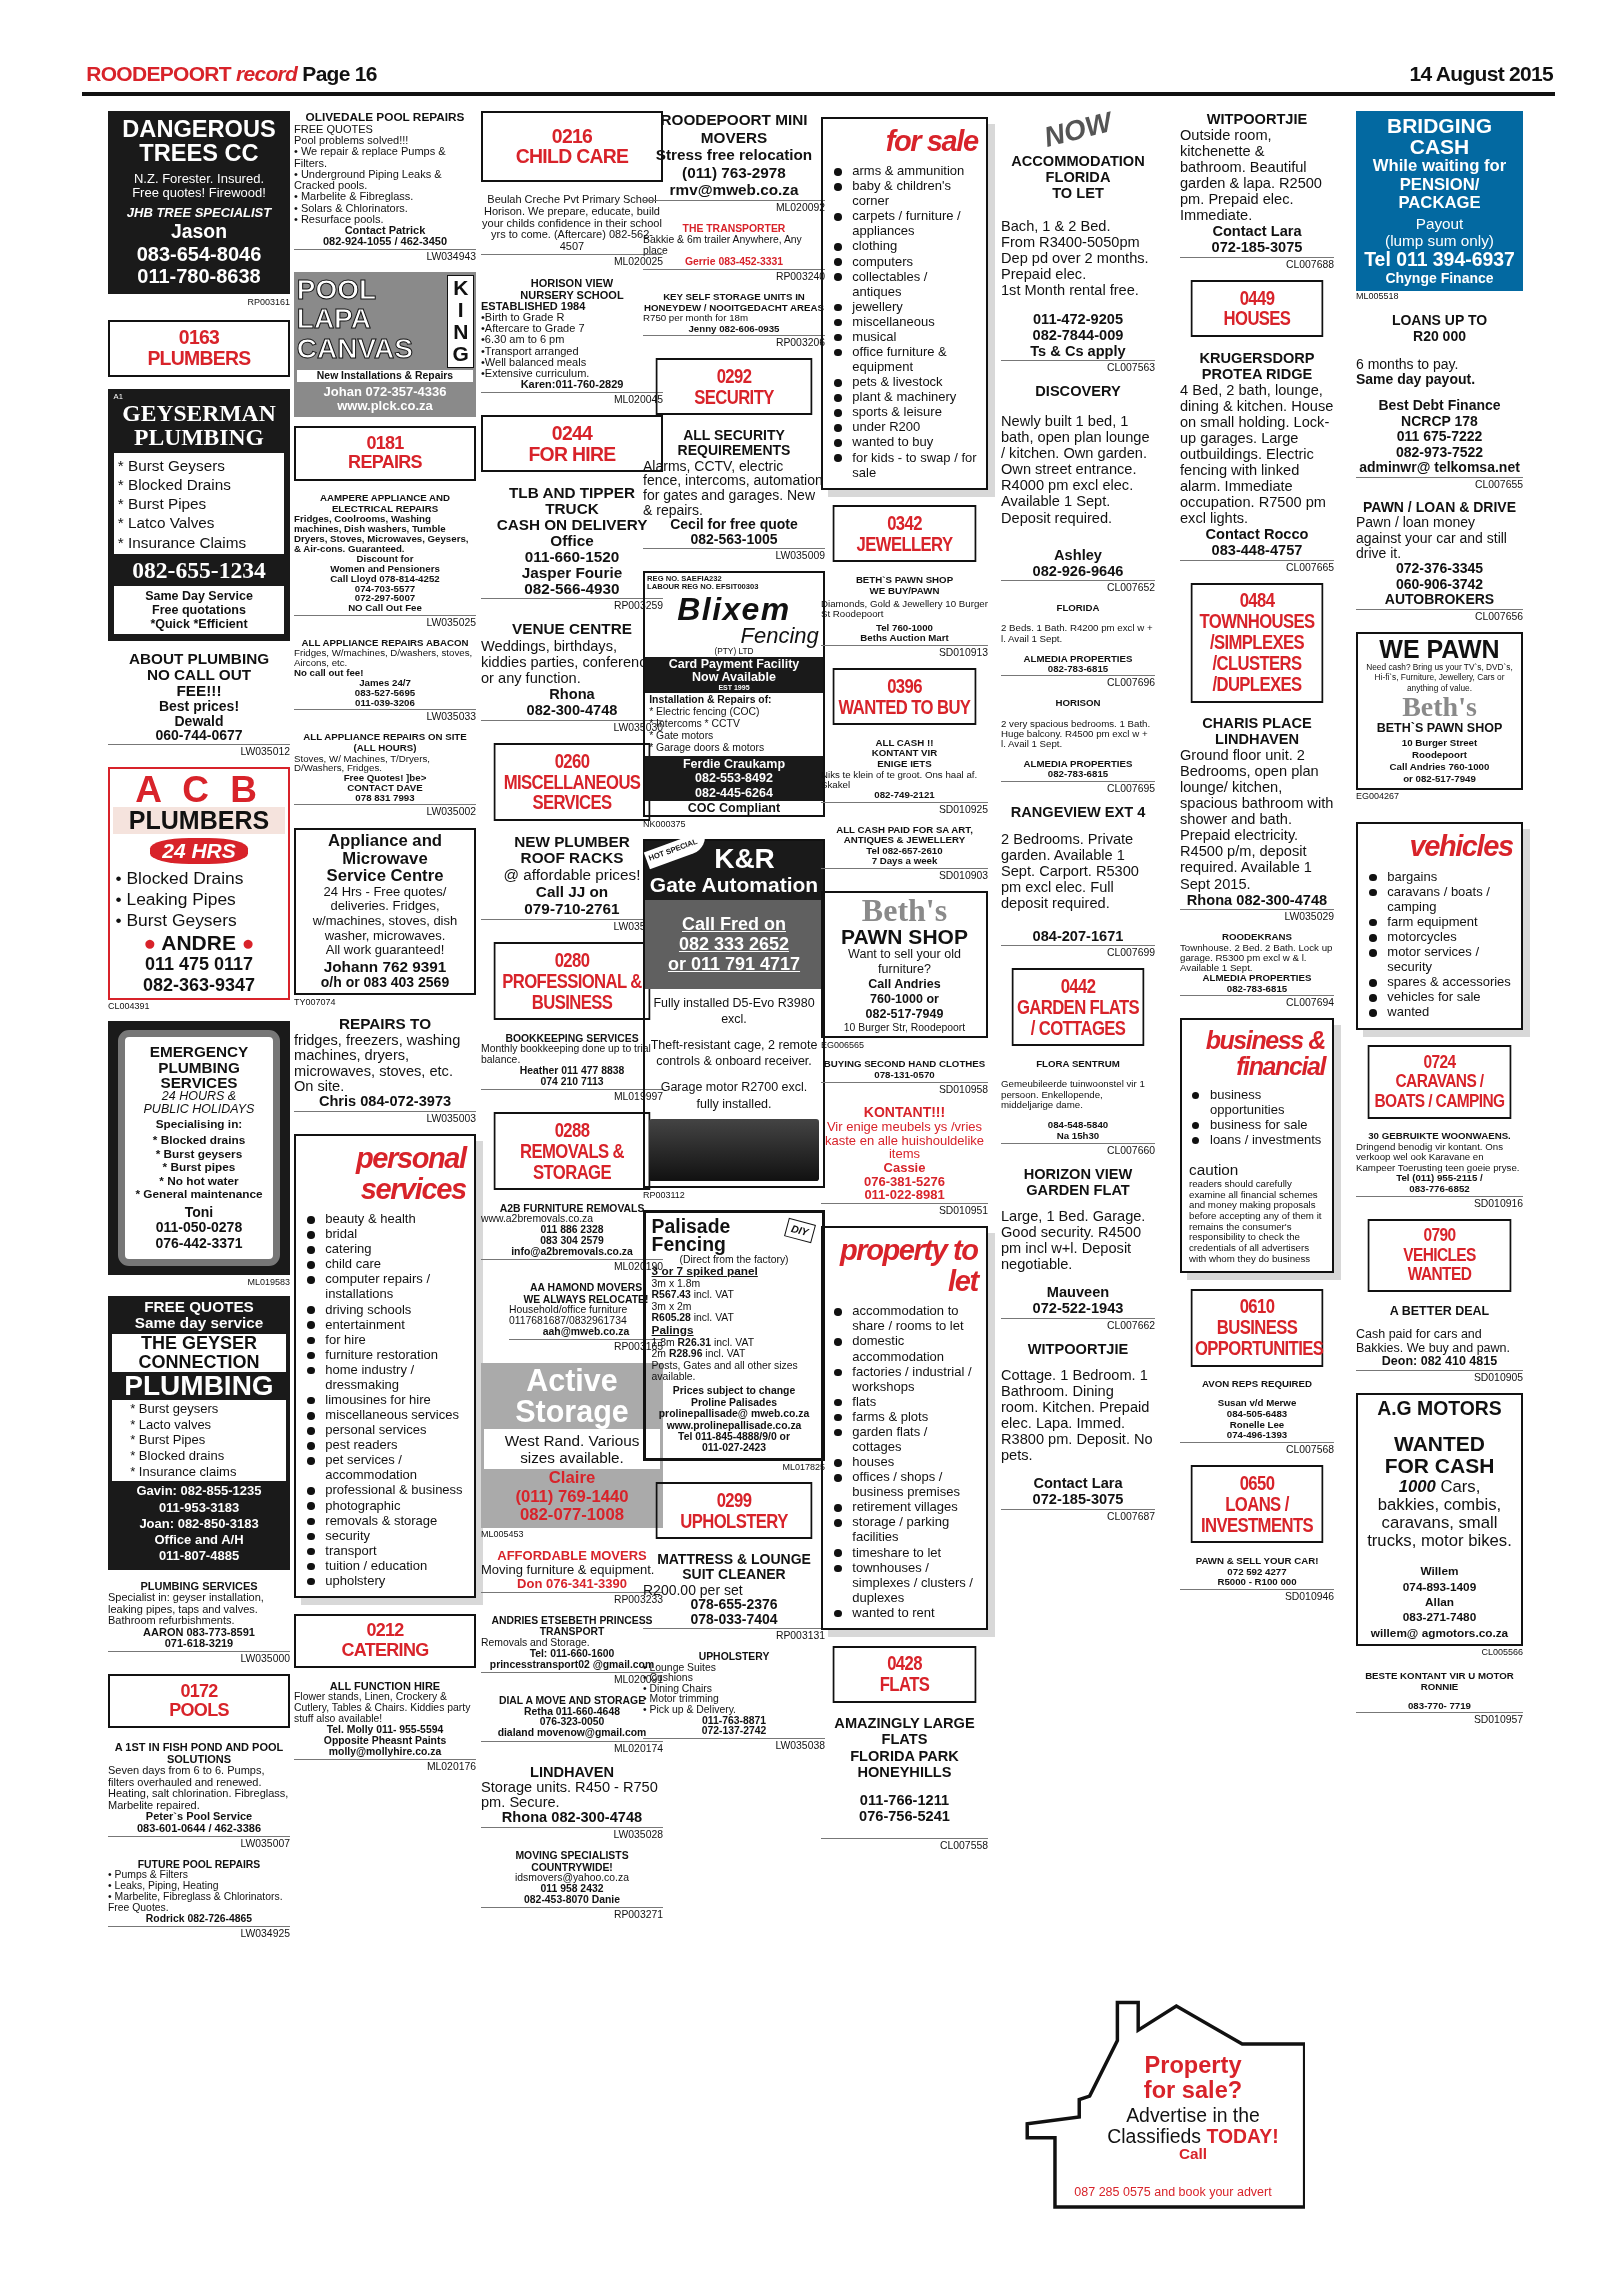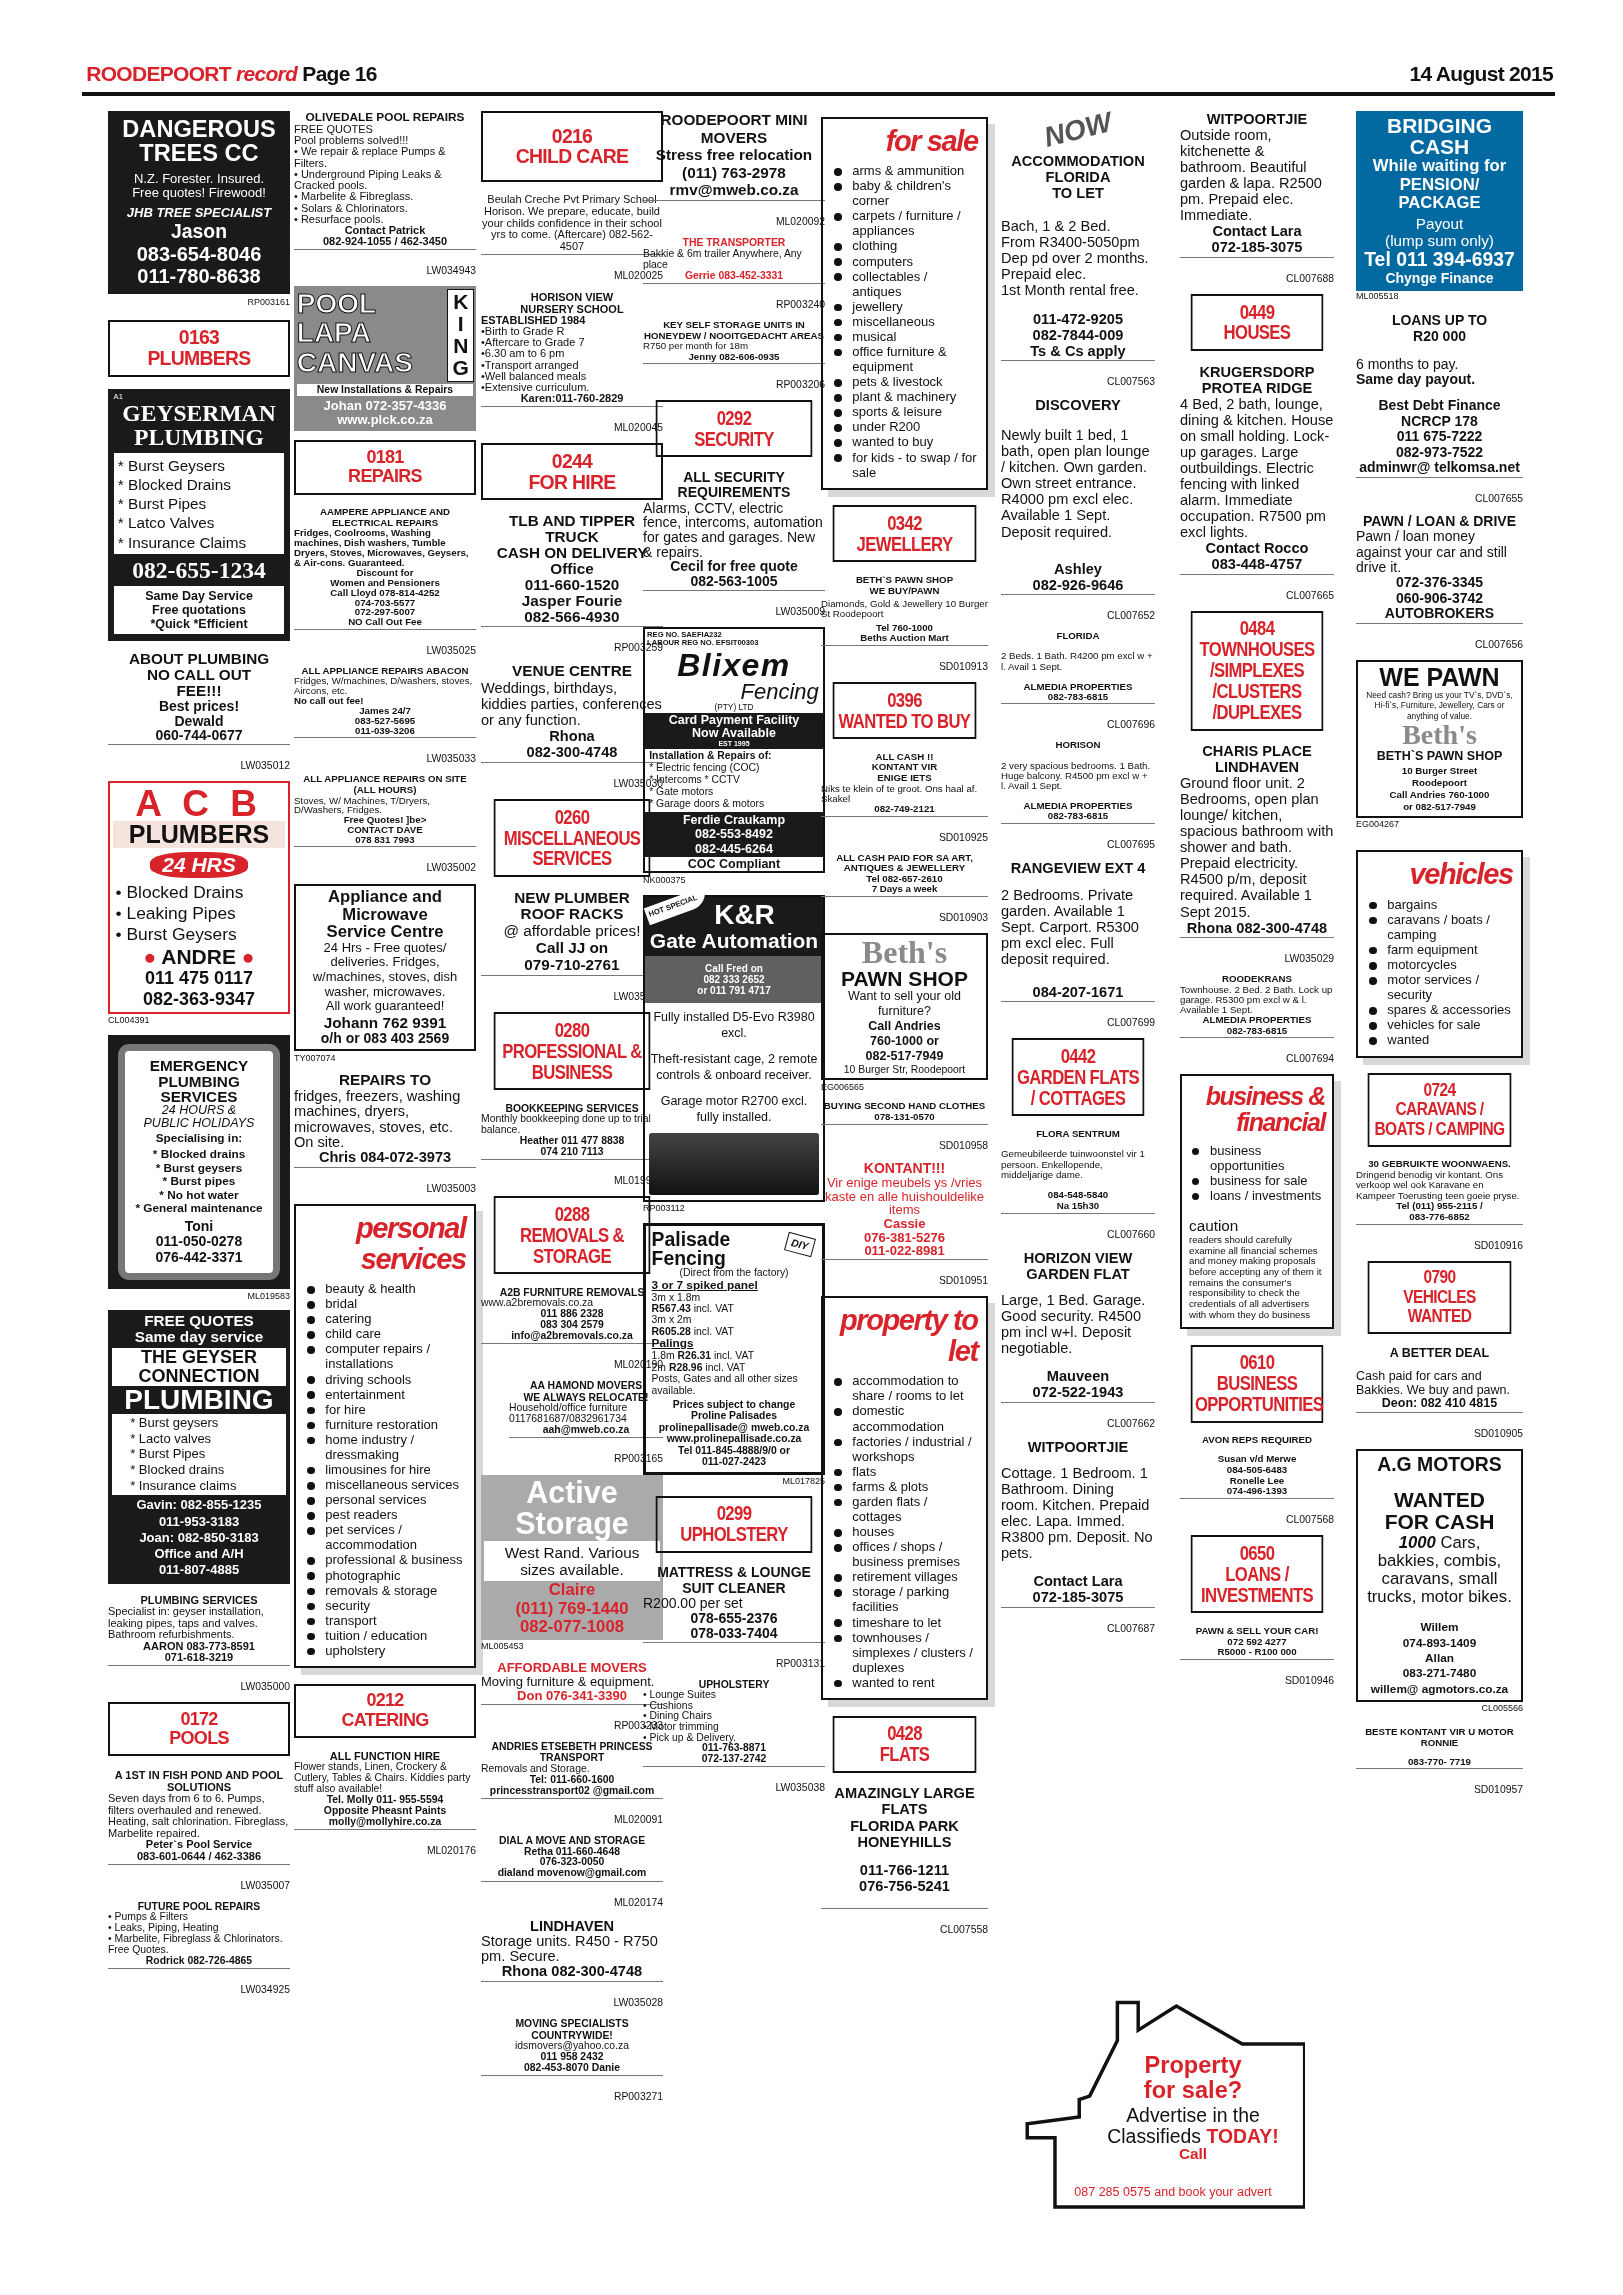--- a/index.html
+++ b/index.html
@@ -7,21 +7,21 @@
   .hdr{position:absolute;left:82px;top:61px;width:1473px;height:30.5px;border-bottom:4.2px solid #111;}
   .hdr .left{position:absolute;left:4.2px;top:1.4px;font-family:"Liberation Sans Narrow","Liberation Sans",sans-serif;font-weight:bold;font-size:21px;letter-spacing:-0.7px;}
   .hdr .brand{color:#d8232a;}
   .hdr .brand i{font-style:italic;}
   .hdr .right{position:absolute;right:2px;top:1.4px;font-weight:bold;font-size:21px;letter-spacing:-0.7px;}
   .col{position:absolute;top:111px;width:182px;}
   .ad{margin-bottom:9.7px;text-align:center;font-size:12.5px;line-height:1.12;}
   .ad .l{text-align:left;}
   .b{font-weight:bold;}
   .red{color:#d8232a;}
-  .ref{font-size:10.4px;text-align:right;border-top:1px solid #777;margin-top:1.4px;padding-top:16px;line-height:1;}
+  .ref{font-size:10.4px;text-align:right;border-top:1px solid #777;margin-top:1.4px;padding-top:2px;line-height:1;}
   .refl{font-size:9px;text-align:left;}
   .refr{font-size:9px;text-align:right;}
   .cat{border:2.8px solid #111;padding:5.6px 2.8px;text-align:center;color:#d8232a;font-weight:bold;font-family:"Liberation Sans Narrow","Liberation Sans",sans-serif;font-size:21px;line-height:1.08;margin-bottom:12.5px;letter-spacing:-0.7px;transform:scaleX(.86);}
   .catw{transform:none;}
   .blk{background:#1a1a1a;color:#fff;}
   .gry{background:#606060;color:#fff;}
   .box{border:2.1px solid #111;}
   .idx{border:2.1px solid #111;box-shadow:7px 7px 0 #d8d8d8;padding:7px 8.3px 8.3px 8.3px;margin-bottom:15.3px;text-align:left;}
   .idx .ttl{color:#d8232a;font-weight:bold;font-style:italic;font-size:29px;text-align:right;letter-spacing:-1.4px;line-height:1.05;margin-bottom:7px;}
   .idx ul{list-style:none;margin:0;padding:0;}
@@ -524,21 +524,21 @@
     <div class="b" style="font-size:12.5px;">COC Compliant</div>
   </div>
   <div class="refl" style="margin:-8.3px 0 9.7px;">NK000375</div>
 
   <div class="ad box" style="padding:0;">
     <div class="blk" style="position:relative;padding:4.2px 2.8px;">
       <div style="position:absolute;left:0;top:0;background:#fff;color:#111;font-weight:bold;font-size:7.6px;border-radius:0 0 28px 0;padding:4.2px 9.7px 5.6px 2.8px;transform:rotate(-20deg);">HOT SPECIAL</div>
       <div style="font-weight:bold;font-size:28px;line-height:1;padding-left:21px;">K&amp;R</div>
       <div style="font-weight:bold;font-size:21px;line-height:1.1;">Gate Automation</div>
     </div>
-    <div class="gry b" style="font-size:10px;line-height:1.1;padding:7px;">
+    <div class="gry b" style="font-size:18px;line-height:1.1;padding:15px;text-decoration:underline;">
       <div>Call Fred on</div>
       <div>082 333 2652</div>
       <div>or 011 791 4717</div>
     </div>
     <div style="font-size:12.5px;line-height:1.3;padding:5.6px 4.2px;">
       <p>Fully installed D5-Evo R3980 excl.</p>
       <p style="margin-top:9.7px;">Theft-resistant cage, 2 remote controls &amp; onboard receiver.</p>
       <p style="margin-top:9.7px;">Garage motor R2700 excl. fully installed.</p>
       <div style="height:62px;margin-top:7px;background:linear-gradient(#444,#111);border-radius:2.8px;"></div>
     </div>

